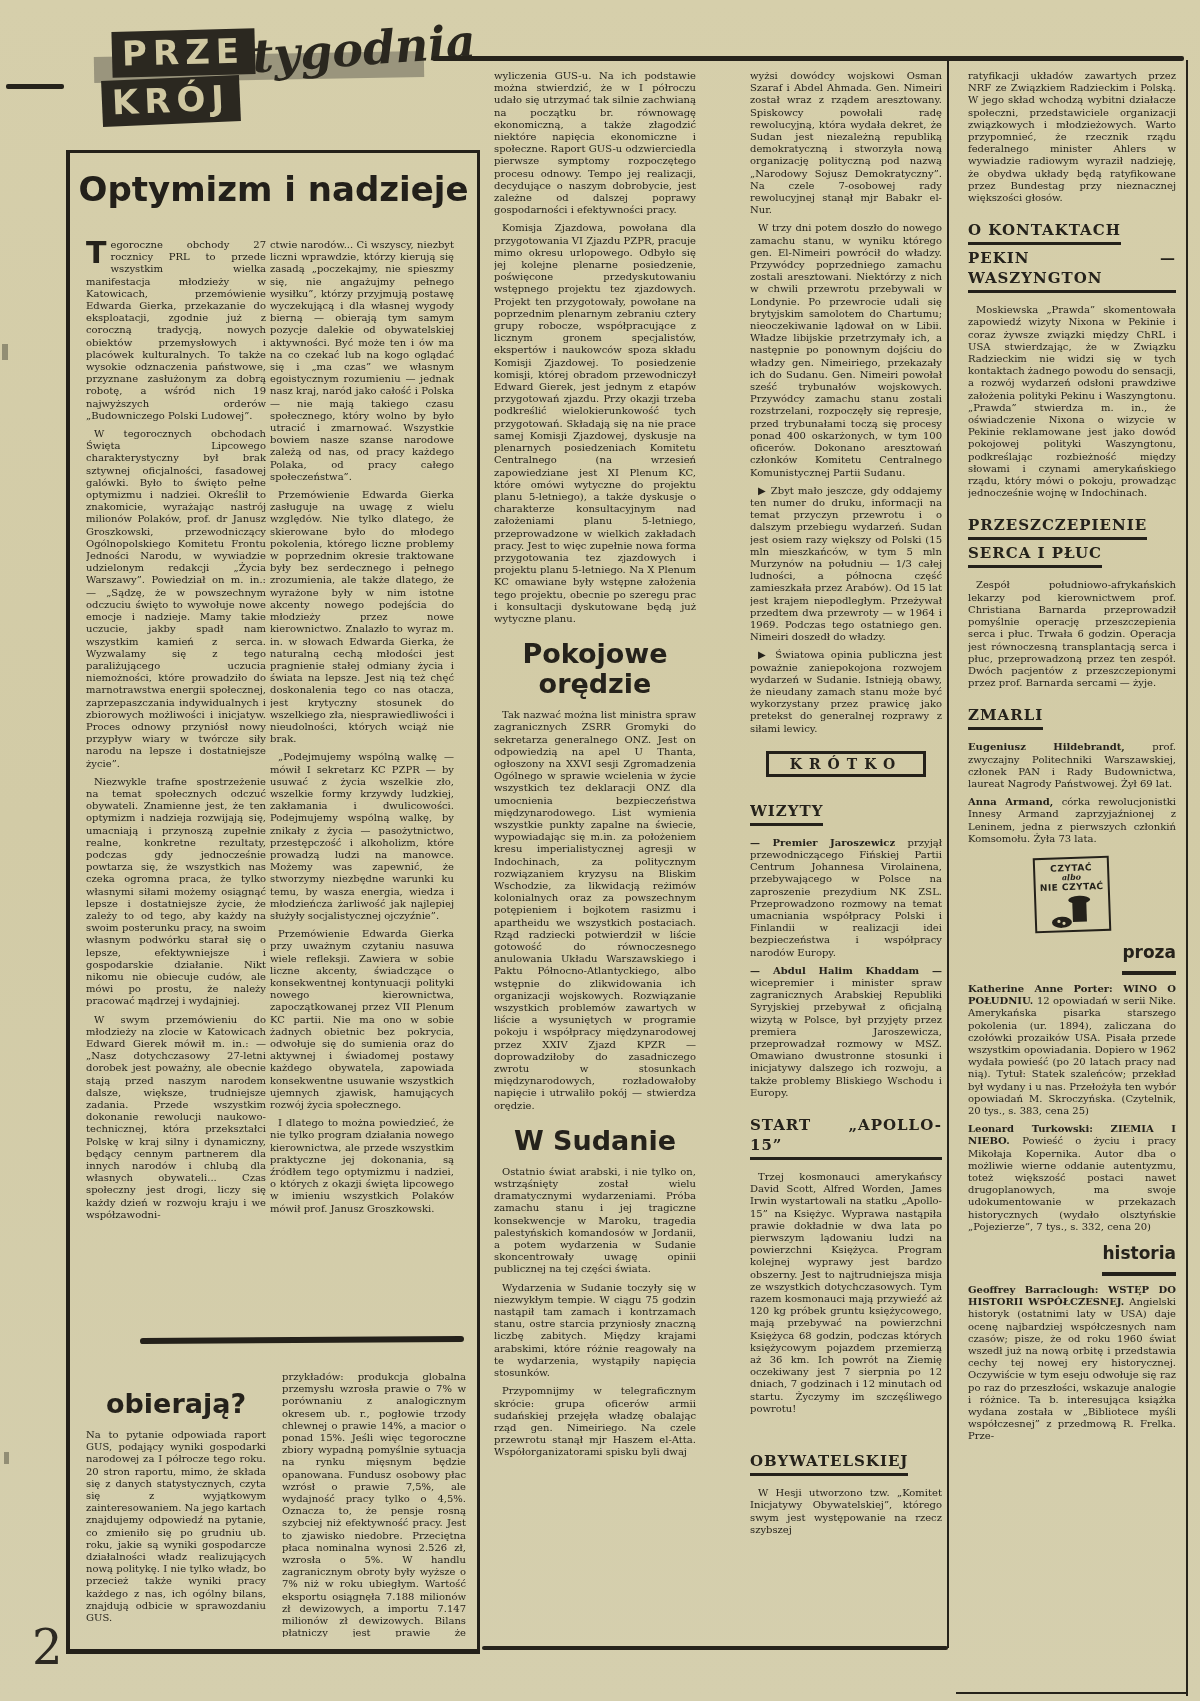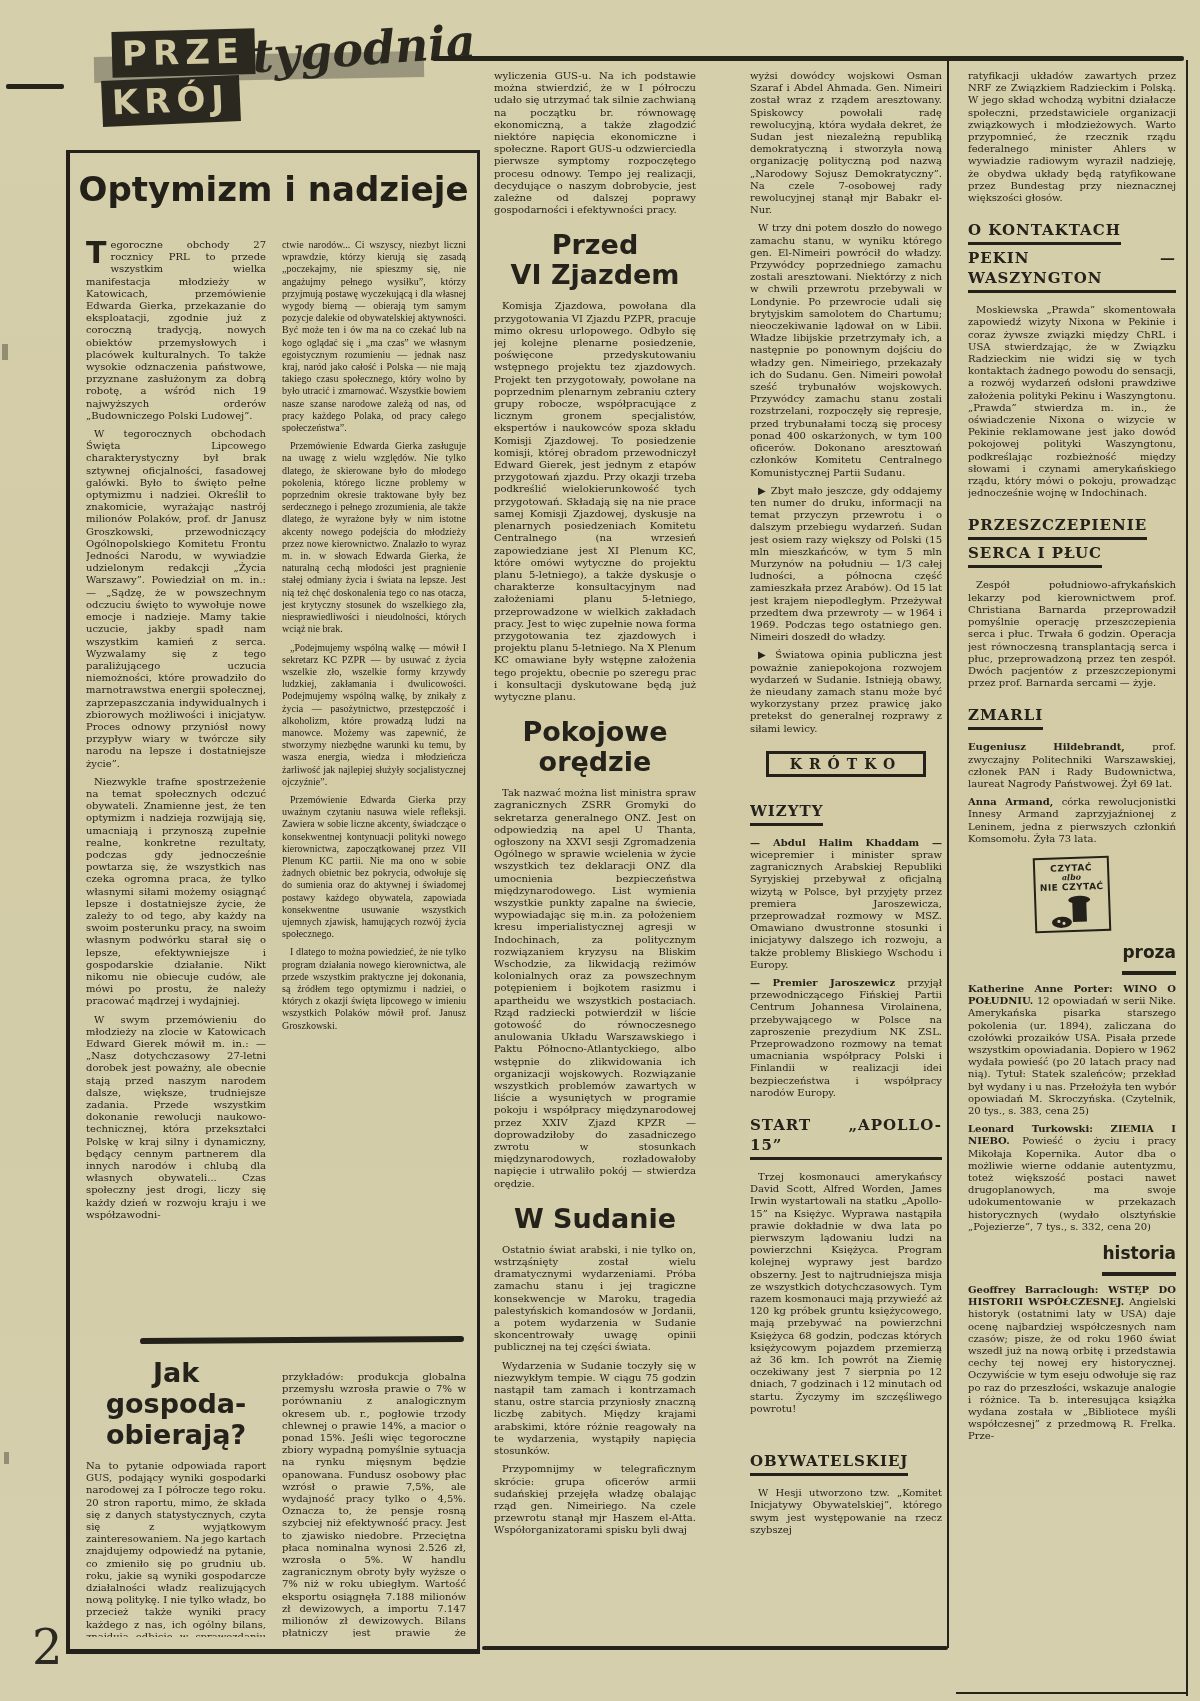--- a/index.html
+++ b/index.html
@@ -30,21 +30,21 @@
   .bt p.noind{text-indent:0;}
   .b{font-weight:bold;}
   .dropcap{float:left;font:bold 30px/25px "DejaVu Sans",sans-serif;padding:1px 4px 0 0;}
   
   .feature-box{position:absolute;left:66px;top:150px;width:414px;height:1504px;
                border:solid #24211a;border-width:3px 3px 5px 4px;box-sizing:border-box;}
   .headline{position:absolute;left:0;top:18px;width:100%;text-align:center;margin:0;
             font:bold 34px/36px "DejaVu Sans",sans-serif;color:#23201a;}
   .fcol{position:absolute;top:86px;height:1096px;overflow:hidden;}
   .fcol1{left:16px;width:180px;}
-  .fcol2{left:212px;width:184px;font-family:Liberation Serif, serif;}
+  .fcol2{left:200px;width:184px;}
   .divider{position:absolute;left:70px;top:1184px;width:324px;height:6px;background:#24211a;
            border-radius:3px;transform:rotate(-.4deg);}
   .ecol{position:absolute;top:1202px;height:282px;overflow:hidden;}
   .ecol1{left:16px;width:180px;}
   .ecol2{left:212px;width:184px;padding-top:16px;box-sizing:border-box;}
   .econ-title{margin:2px 0 10px;text-align:center;font:bold 27px/31px "DejaVu Sans",sans-serif;}
   
   .col{position:absolute;top:70px;overflow:hidden;}
   .col3{left:494px;width:202px;height:1578px;}
   .col4{left:750px;width:192px;height:1578px;}
@@ -101,51 +101,50 @@
       <p class="noind">ctwie narodów... Ci wszyscy, niezbyt liczni wprawdzie, którzy kierują się zasadą „poczekajmy, nie spieszmy się, nie angażujmy pełnego wysiłku”, którzy przyjmują postawę wyczekującą i dla własnej wygody bierną — obierają tym samym pozycje dalekie od obywatelskiej aktywności. Być może ten i ów ma na co czekać lub na kogo oglądać się i „ma czas” we własnym egoistycznym rozumieniu — jednak nasz kraj, naród jako całość i Polska — nie mają takiego czasu społecznego, który wolno by było utracić i zmarnować. Wszystkie bowiem nasze szanse narodowe zależą od nas, od pracy każdego Polaka, od pracy całego społeczeństwa”.</p>
       <p>Przemówienie Edwarda Gierka zasługuje na uwagę z wielu względów. Nie tylko dlatego, że skierowane było do młodego pokolenia, którego liczne problemy w poprzednim okresie traktowane były bez serdecznego i pełnego zrozumienia, ale także dlatego, że wyrażone były w nim istotne akcenty nowego podejścia do młodzieży przez nowe kierownictwo. Znalazło to wyraz m. in. w słowach Edwarda Gierka, że naturalną cechą młodości jest pragnienie stałej odmiany życia i świata na lepsze. Jest nią też chęć doskonalenia tego co nas otacza, jest krytyczny stosunek do wszelkiego zła, niesprawiedliwości i nieudolności, których wciąż nie brak.</p>
       <p>„Podejmujemy wspólną walkę — mówił I sekretarz KC PZPR — by usuwać z życia wszelkie zło, wszelkie formy krzywdy ludzkiej, zakłamania i dwulicowości. Podejmujemy wspólną walkę, by znikały z życia — pasożytnictwo, przestępczość i alkoholizm, które prowadzą ludzi na manowce. Możemy was zapewnić, że stworzymy niezbędne warunki ku temu, by wasza energia, wiedza i młodzieńcza żarliwość jak najlepiej służyły socjalistycznej ojczyźnie”.</p>
       <p>Przemówienie Edwarda Gierka przy uważnym czytaniu nasuwa wiele refleksji. Zawiera w sobie liczne akcenty, świadczące o konsekwentnej kontynuacji polityki nowego kierownictwa, zapoczątkowanej przez VII Plenum KC partii. Nie ma ono w sobie żadnych obietnic bez pokrycia, odwołuje się do sumienia oraz do aktywnej i świadomej postawy każdego obywatela, zapowiada konsekwentne usuwanie wszystkich ujemnych zjawisk, hamujących rozwój życia społecznego.</p>
       <p>I dlatego to można powiedzieć, że nie tylko program działania nowego kierownictwa, ale przede wszystkim praktyczne jej dokonania, są źródłem tego optymizmu i nadziei, o których z okazji święta lipcowego w imieniu wszystkich Polaków mówił prof. Janusz Groszkowski.</p>
     </div>
 
     <div class="divider"></div>
 
     <div class="ecol ecol1 bt">
-      <h2 class="econ-title"><span>Jak gospoda-</span><br><span>obierają?</span></h2>
+      <h2 class="econ-title"><br><span>obierają?</span></h2>
       <p class="noind">Na to pytanie odpowiada raport GUS, podający wyniki gospodarki narodowej za I półrocze tego roku. 20 stron raportu, mimo, że składa się z danych statystycznych, czyta się z wyjątkowym zainteresowaniem. Na jego kartach znajdujemy odpowiedź na pytanie, co zmieniło się po grudniu ub. roku, jakie są wyniki gospodarcze działalności władz realizujących nową politykę. I nie tylko władz, bo przecież także wyniki pracy każdego z nas, ich ogólny bilans, znajdują odbicie w sprawozdaniu GUS.</p>
 
     </div>
     <div class="ecol ecol2 bt">
       <p class="noind">przykładów: produkcja globalna przemysłu wzrosła prawie o 7% w porównaniu z analogicznym okresem ub. r., pogłowie trzody chlewnej o prawie 14%, a macior o ponad 15%. Jeśli więc tegoroczne zbiory wypadną pomyślnie sytuacja na rynku mięsnym będzie opanowana. Fundusz osobowy płac wzrósł o prawie 7,5%, ale wydajność pracy tylko o 4,5%. Oznacza to, że pensje rosną szybciej niż efektywność pracy. Jest to zjawisko niedobre. Przeciętna płaca nominalna wynosi 2.526 zł, wzrosła o 5%. W handlu zagranicznym obroty były wyższe o 7% niż w roku ubiegłym. Wartość eksportu osiągnęła 7.188 milionów zł dewizowych, a importu 7.147 milionów zł dewizowych. Bilans płatniczy jest prawie że zrównoważony.</p>
 
     </div>
   </section>
 
   <div class="col col3 bt">
     <p class="noind">wyliczenia GUS-u. Na ich podstawie można stwierdzić, że w I półroczu udało się utrzymać tak silnie zachwianą na początku br. równowagę ekonomiczną, a także złagodzić niektóre napięcia ekonomiczne i społeczne. Raport GUS-u odzwierciedla pierwsze symptomy rozpoczętego procesu odnowy. Tempo jej realizacji, decydujące o naszym dobrobycie, jest zależne od dalszej poprawy gospodarności i efektywności pracy.</p>
-    <h2 class="mid-head"><span>Przed</span><br><span>VI Zjazdem</span></h2>
     <p>Komisja Zjazdowa, powołana dla przygotowania VI Zjazdu PZPR, pracuje mimo okresu urlopowego. Odbyło się jej kolejne plenarne posiedzenie, poświęcone przedyskutowaniu wstępnego projektu tez zjazdowych. Projekt ten przygotowały, powołane na poprzednim plenarnym zebraniu cztery grupy robocze, współpracujące z licznym gronem specjalistów, ekspertów i naukowców spoza składu Komisji Zjazdowej. To posiedzenie komisji, której obradom przewodniczył Edward Gierek, jest jednym z etapów przygotowań zjazdu. Przy okazji trzeba podkreślić wielokierunkowość tych przygotowań. Składają się na nie prace samej Komisji Zjazdowej, dyskusje na plenarnych posiedzeniach Komitetu Centralnego (na wrzesień zapowiedziane jest XI Plenum KC, które omówi wytyczne do projektu planu 5-letniego), a także dyskusje o charakterze konsultacyjnym nad założeniami planu 5-letniego, przeprowadzone w wielkich zakładach pracy. Jest to więc zupełnie nowa forma przygotowania tez zjazdowych i projektu planu 5-letniego. Na X Plenum KC omawiane były wstępne założenia tego projektu, obecnie po szeregu prac i konsultacji dyskutowane będą już wytyczne planu.</p>
     <h2 class="mid-head"><span>Pokojowe</span><br><span>orędzie</span></h2>
     <p>Tak nazwać można list ministra spraw zagranicznych ZSRR Gromyki do sekretarza generalnego ONZ. Jest on odpowiedzią na apel U Thanta, ogłoszony na XXVI sesji Zgromadzenia Ogólnego w sprawie wcielenia w życie wszystkich tez deklaracji ONZ dla umocnienia bezpieczeństwa międzynarodowego. List wymienia wszystkie punkty zapalne na świecie, wypowiadając się m.in. za położeniem kresu imperialistycznej agresji w Indochinach, za politycznym rozwiązaniem kryzysu na Bliskim Wschodzie, za likwidacją reżimów kolonialnych oraz za powszechnym potępieniem i bojkotem rasizmu i apartheidu we wszystkich postaciach. Rząd radziecki potwierdził w liście gotowość do równoczesnego anulowania Układu Warszawskiego i Paktu Północno-Atlantyckiego, albo wstępnie do zlikwidowania ich organizacji wojskowych. Rozwiązanie wszystkich problemów zawartych w liście a wysuniętych w programie pokoju i współpracy międzynarodowej przez XXIV Zjazd KPZR — doprowadziłoby do zasadniczego zwrotu w stosunkach międzynarodowych, rozładowałoby napięcie i utrwaliło pokój — stwierdza orędzie.</p>
     <h2 class="mid-head">W Sudanie</h2>
     <p>Ostatnio świat arabski, i nie tylko on, wstrząśnięty został wielu dramatycznymi wydarzeniami. Próba zamachu stanu i jej tragiczne konsekwencje w Maroku, tragedia palestyńskich komandosów w Jordanii, a potem wydarzenia w Sudanie skoncentrowały uwagę opinii publicznej na tej części świata.</p>
     <p>Wydarzenia w Sudanie toczyły się w niezwykłym tempie. W ciągu 75 godzin nastąpił tam zamach i kontrzamach stanu, ostre starcia przyniosły znaczną liczbę zabitych. Między krajami arabskimi, które różnie reagowały na te wydarzenia, wystąpiły napięcia stosunków.</p>
     <p>Przypomnijmy w telegraficznym skrócie: grupa oficerów armii sudańskiej przejęła władzę obalając rząd gen. Nimeiriego. Na czele przewrotu stanął mjr Haszem el-Atta. Współorganizatorami spisku byli dwaj</p>
   </div>
 
   <div class="col col4 bt">
     <p class="noind">wyżsi dowódcy wojskowi Osman Szaraf i Abdel Ahmada. Gen. Nimeiri został wraz z rządem aresztowany. Spiskowcy powołali radę rewolucyjną, która wydała dekret, że Sudan jest niezależną republiką demokratyczną i stworzyła nową organizację polityczną pod nazwą „Narodowy Sojusz Demokratyczny”. Na czele 7-osobowej rady rewolucyjnej stanął mjr Babakr el-Nur.</p>
     <p>W trzy dni potem doszło do nowego zamachu stanu, w wyniku którego gen. El-Nimeiri powrócił do władzy. Przywódcy poprzedniego zamachu zostali aresztowani. Niektórzy z nich w chwili przewrotu przebywali w Londynie. Po przewrocie udali się brytyjskim samolotem do Chartumu; nieoczekiwanie lądował on w Libii. Władze libijskie przetrzymały ich, a następnie po ponownym dojściu do władzy gen. Nimeiriego, przekazały ich do Sudanu. Gen. Nimeiri powołał sześć trybunałów wojskowych. Przywódcy zamachu stanu zostali rozstrzelani, rozpoczęły się represje, przed trybunałami toczą się procesy ponad 400 oskarżonych, w tym 100 oficerów. Dokonano aresztowań członków Komitetu Centralnego Komunistycznej Partii Sudanu.</p>
     <p>▶  Zbyt mało jeszcze, gdy oddajemy ten numer do druku, informacji na temat przyczyn przewrotu i o dalszym przebiegu wydarzeń. Sudan jest osiem razy większy od Polski (15 mln mieszkańców, w tym 5 mln Murzynów na południu — 1/3 całej ludności, a północna część zamieszkała przez Arabów). Od 15 lat jest krajem niepodległym. Przeżywał przedtem dwa przewroty — w 1964 i 1969. Podczas tego ostatniego gen. Nimeiri doszedł do władzy.</p>
     <p>▶  Światowa opinia publiczna jest poważnie zaniepokojona rozwojem wydarzeń w Sudanie. Istnieją obawy, że nieudany zamach stanu może być wykorzystany przez prawicę jako pretekst do generalnej rozprawy z siłami lewicy.</p>
     <div class="krotko">KRÓTKO</div>
     <h3 class="uhead"><span>WIZYTY</span></h3>
+    <p class="noind"><span class="b">— Premier Jaroszewicz </span><span>przyjął przewodniczącego Fińskiej Partii Centrum Johannesa Virolainena, przebywającego w Polsce na zaproszenie prezydium NK ZSL. Przeprowadzono rozmowy na temat umacniania współpracy Polski i Finlandii w realizacji idei bezpieczeństwa i współpracy narodów Europy.</span></p>
     <p class="noind"><span class="b">— Abdul Halim Khaddam — </span><span>wicepremier i minister spraw zagranicznych Arabskiej Republiki Syryjskiej przebywał z oficjalną wizytą w Polsce, był przyjęty przez premiera Jaroszewicza, przeprowadzał rozmowy w MSZ. Omawiano dwustronne stosunki i inicjatywy dalszego ich rozwoju, a także problemy Bliskiego Wschodu i Europy.</span></p>
-    <p class="noind"><span class="b">— Premier Jaroszewicz </span><span>przyjął przewodniczącego Fińskiej Partii Centrum Johannesa Virolainena, przebywającego w Polsce na zaproszenie prezydium NK ZSL. Przeprowadzono rozmowy na temat umacniania współpracy Polski i Finlandii w realizacji idei bezpieczeństwa i współpracy narodów Europy.</span></p>
     <h3 class="uhead"><span>START „APOLLO-15”</span></h3>
     <p>Trzej kosmonauci amerykańscy David Scott, Alfred Worden, James Irwin wystartowali na statku „Apollo-15” na Księżyc. Wyprawa nastąpiła prawie dokładnie w dwa lata po pierwszym lądowaniu ludzi na powierzchni Księżyca. Program kolejnej wyprawy jest bardzo obszerny. Jest to najtrudniejsza misja ze wszystkich dotychczasowych. Tym razem kosmonauci mają przywieźć aż 120 kg próbek gruntu księżycowego, mają przebywać na powierzchni Księżyca 68 godzin, podczas których księżycowym pojazdem przemierzą aż 36 km. Ich powrót na Ziemię oczekiwany jest 7 sierpnia po 12 dniach, 7 godzinach i 12 minutach od startu. Życzymy im szczęśliwego powrotu!</p>
     <h3 class="uhead"><br><span>OBYWATELSKIEJ</span></h3>
     <p>W Hesji utworzono tzw. „Komitet Inicjatywy Obywatelskiej”, którego swym jest występowanie na rzecz szybszej</p>
   </div>
 
   <div class="col col5 bt">
     <p class="noind">ratyfikacji układów zawartych przez NRF ze Związkiem Radzieckim i Polską. W jego skład wchodzą wybitni działacze społeczni, przedstawiciele organizacji związkowych i młodzieżowych. Warto przypomnieć, że rzecznik rządu federalnego minister Ahlers w wywiadzie radiowym wyraził nadzieję, że obydwa układy będą ratyfikowane przez Bundestag przy nieznacznej większości głosów.</p>
     <h3 class="uhead"><span>O KONTAKTACH</span><br><span>PEKIN — WASZYNGTON</span></h3>
     <p>Moskiewska „Prawda” skomentowała zapowiedź wizyty Nixona w Pekinie i coraz żywsze związki między ChRL i USA stwierdzając, że w Związku Radzieckim nie widzi się w tych kontaktach żadnego powodu do sensacji, a rozwój wydarzeń odsłoni prawdziwe założenia polityki Pekinu i Waszyngtonu. „Prawda” stwierdza m. in., że oświadczenie Nixona o wizycie w Pekinie reklamowane jest jako dowód pokojowej polityki Waszyngtonu, podkreślając rozbieżność między słowami i czynami amerykańskiego rządu, który mówi o pokoju, prowadząc jednocześnie wojnę w Indochinach.</p>

